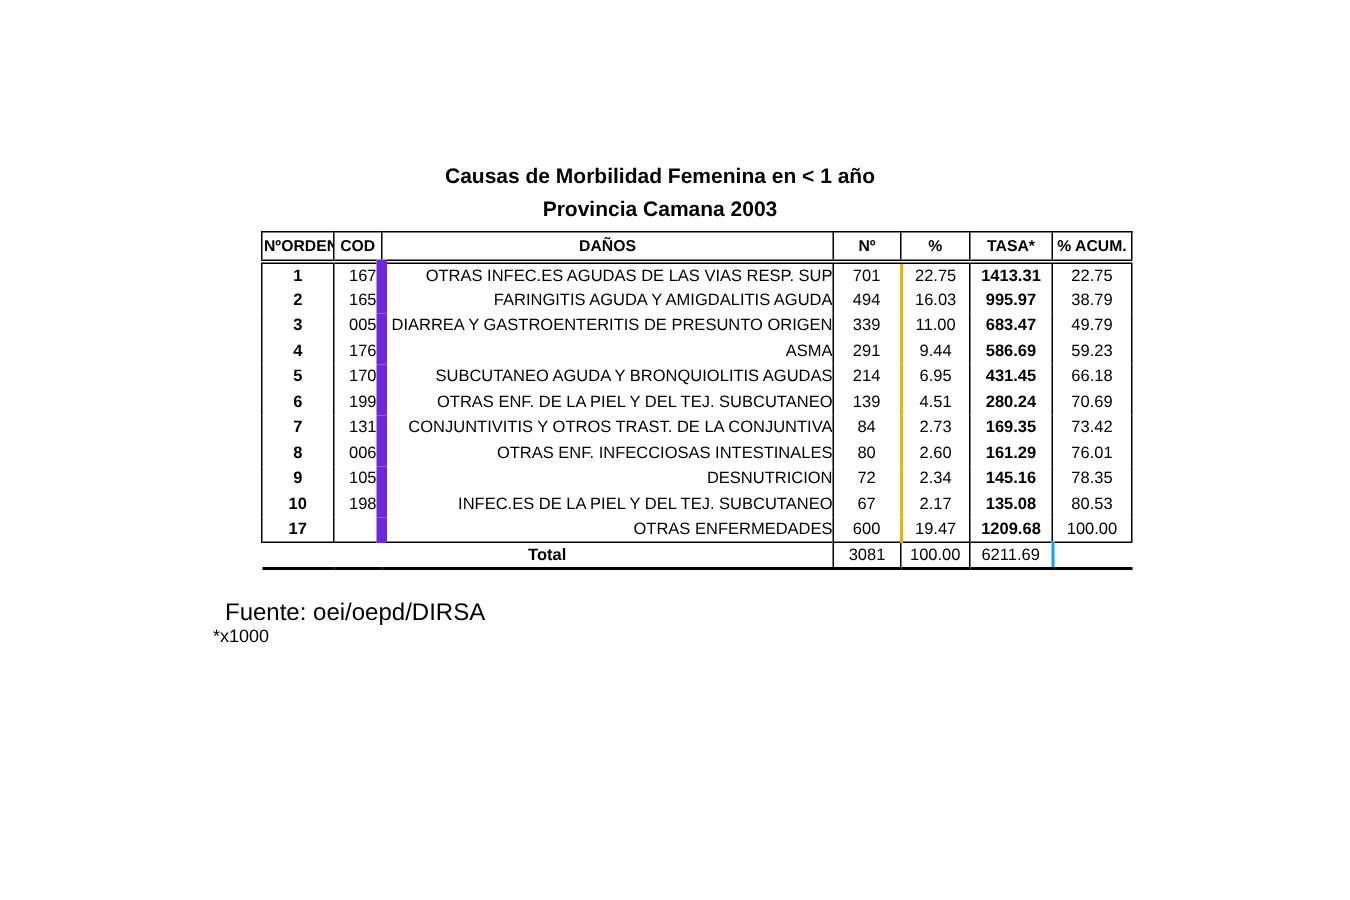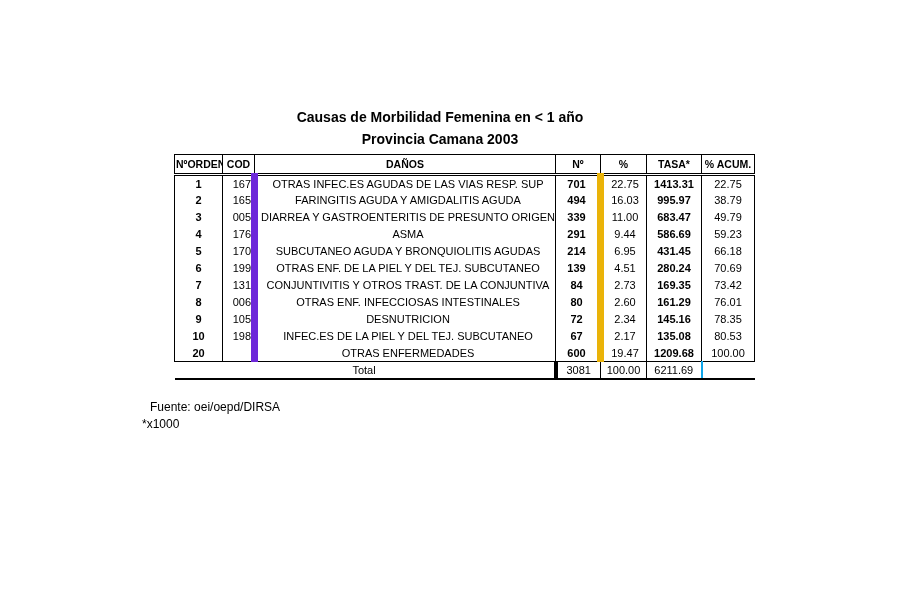--- a/index.html
+++ b/index.html
@@ -46,36 +46,36 @@
     height: 17px;
     padding: 0;
     text-align: center;
     white-space: nowrap;
     overflow: hidden;
     vertical-align: middle;
   }
   
   tr.body td.c-orden { font-weight: bold; border-left: 1px solid #000; border-right: 1px solid #000; }
   tr.body td.c-cod   { border-right: 7px solid #6d28d9; text-align: right; }
-  tr.body td.c-danos { text-align: center; padding-left: 3px; border-right: 1px solid #000; }
-  tr.body td.c-n     { border-right: 7px solid #eab308; font-weight: bold; }
+  tr.body td.c-danos { text-align: right; padding-left: 3px; border-right: 1px solid #000; }
+  tr.body td.c-n     { border-right: 2px solid #eab308; }
   tr.body td.c-pct   { border-right: 1px solid #000; }
   tr.body td.c-tasa  { border-right: 1px solid #000; font-weight: bold; }
   tr.body td.c-acum  { border-right: 1px solid #000; }
   
   tr.total td { border-top: 1px solid #000; border-bottom: 2px solid #000; }
-  tr.total td.t-label { font-weight: normal; text-align: center; border-left: 0; border-right: 4px solid #000000; }
+  tr.total td.t-label { font-weight: bold; text-align: center; border-left: 0; border-right: 1px solid #000000; }
   tr.total td.t-n    { border-right: 1px solid #000; }
   tr.total td.t-pct  { border-right: 1px solid #000; }
   tr.total td.t-tasa { border-right: 2px solid #0ea5e9; }
   tr.total td.t-acum { border-right: 0; }
   .fuente {
     position: absolute;
     left: 150px; top: 400px;
-    font-size: 12px;
+    font-size: 16px;
   }
   .nota {
     position: absolute;
     left: 142px; top: 417px;
     font-size: 12px;
   }
 </style>
 </head>
 <body>
 
@@ -192,21 +192,21 @@
       <tr class="body">
         <td class="c-orden">10</td>
         <td class="c-cod">198</td>
         <td class="c-danos">INFEC.ES DE LA PIEL Y DEL TEJ. SUBCUTANEO</td>
         <td class="c-n">67</td>
         <td class="c-pct">2.17</td>
         <td class="c-tasa">135.08</td>
         <td class="c-acum">80.53</td>
       </tr>
       <tr class="body">
-        <td class="c-orden">20</td>
+        <td class="c-orden">17</td>
         <td class="c-cod"></td>
         <td class="c-danos">OTRAS ENFERMEDADES</td>
         <td class="c-n">600</td>
         <td class="c-pct">19.47</td>
         <td class="c-tasa">1209.68</td>
         <td class="c-acum">100.00</td>
       </tr>
       <tr class="total">
         <td class="t-label" colspan="3">Total</td>
         <td class="t-n">3081</td>

